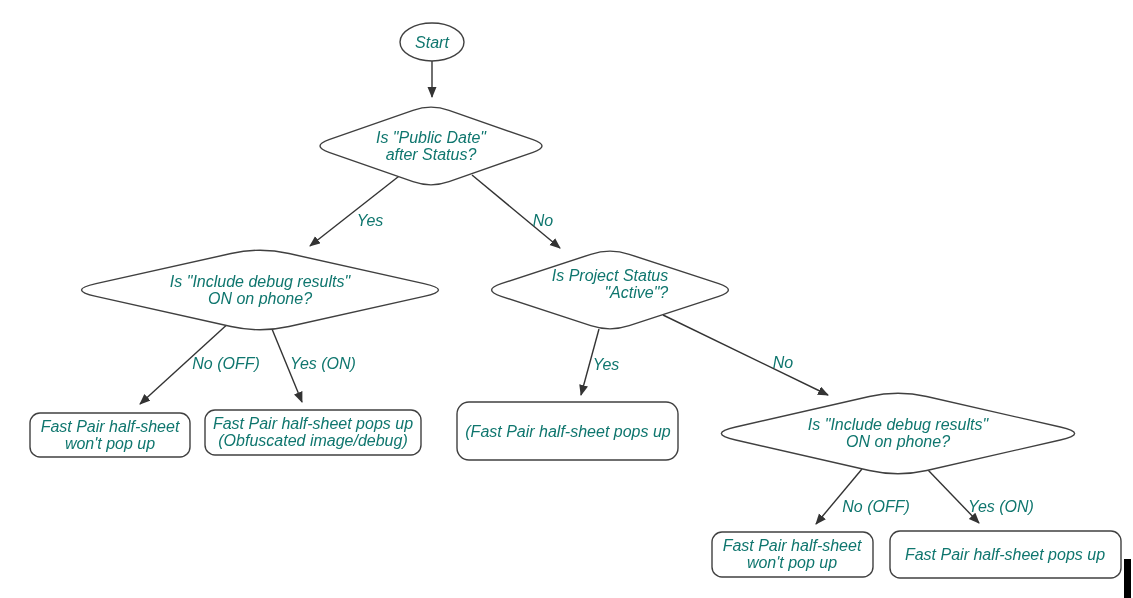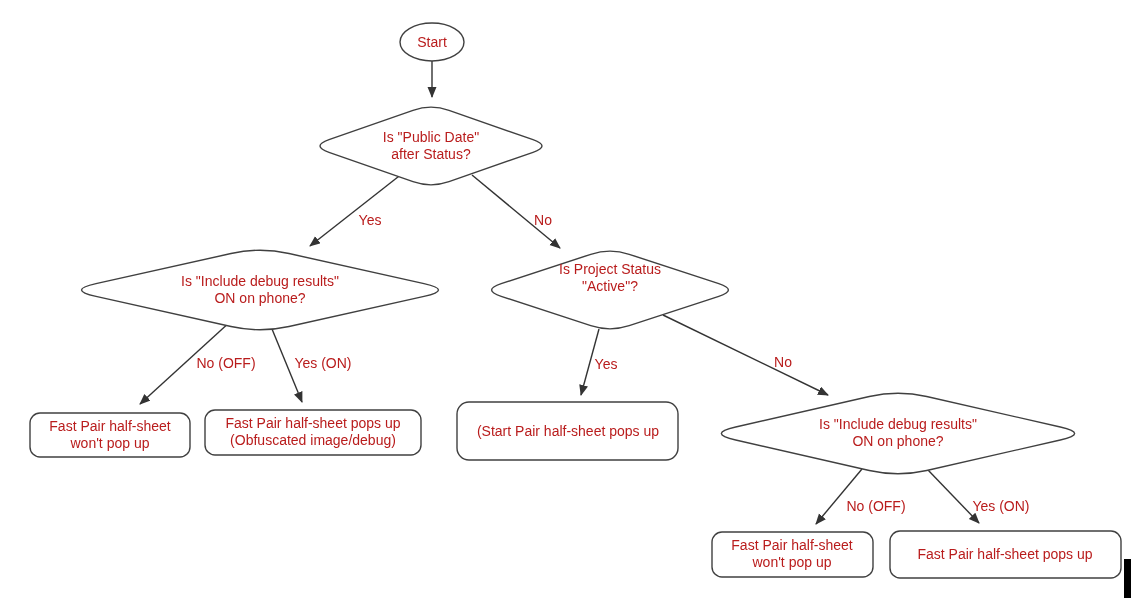--- a/index.html
+++ b/index.html
@@ -28,23 +28,24 @@
   .connector {
     fill: none;
     stroke: #333333;
     stroke-width: 1.4;
   }
   .lbl {
     position: absolute;
     transform: translate(-50%, -50%);
     text-align: center;
     white-space: nowrap;
-    font-size: 14px;
+    font-size: 16px;
     line-height: 17px;
-    color: #b91c1c;
+    color: #0f766e;
+    font-style: italic;
   }
   .caret {
     position: absolute;
     left: 1124px;
     top: 559px;
     width: 7px;
     height: 39px;
     background: #000000;
   }
 </style>
@@ -94,42 +95,42 @@
   <div class="lbl" style="left:431px; top:146px;">
     <div>Is "Public Date"</div>
     <div>after Status?</div>
   </div>
 
   <div class="lbl" style="left:260px; top:290px;">
     <div>Is "Include debug results"</div>
     <div>ON on phone?</div>
   </div>
 
-  <div class="lbl" style="left:610px; top:278px;">
+  <div class="lbl" style="left:610px; top:284px;text-align:right;">
     <div>Is Project Status</div>
     <div>"Active"?</div>
   </div>
 
   <div class="lbl" style="left:898px; top:433px;">
     <div>Is "Include debug results"</div>
     <div>ON on phone?</div>
   </div>
 
   <div class="lbl" style="left:110px; top:435px;">
     <div>Fast Pair half-sheet</div>
     <div>won't pop up</div>
   </div>
 
   <div class="lbl" style="left:313px; top:432px;">
     <div>Fast Pair half-sheet pops up</div>
     <div>(Obfuscated image/debug)</div>
   </div>
 
   <div class="lbl" style="left:568px; top:431px;">
-    <div>(Start Pair half-sheet pops up</div>
+    <div>(Fast Pair half-sheet pops up</div>
   </div>
 
   <div class="lbl" style="left:792px; top:554px;">
     <div>Fast Pair half-sheet</div>
     <div>won't pop up</div>
   </div>
 
   <div class="lbl" style="left:1005px; top:554px;">
     <div>Fast Pair half-sheet pops up</div>
   </div>

